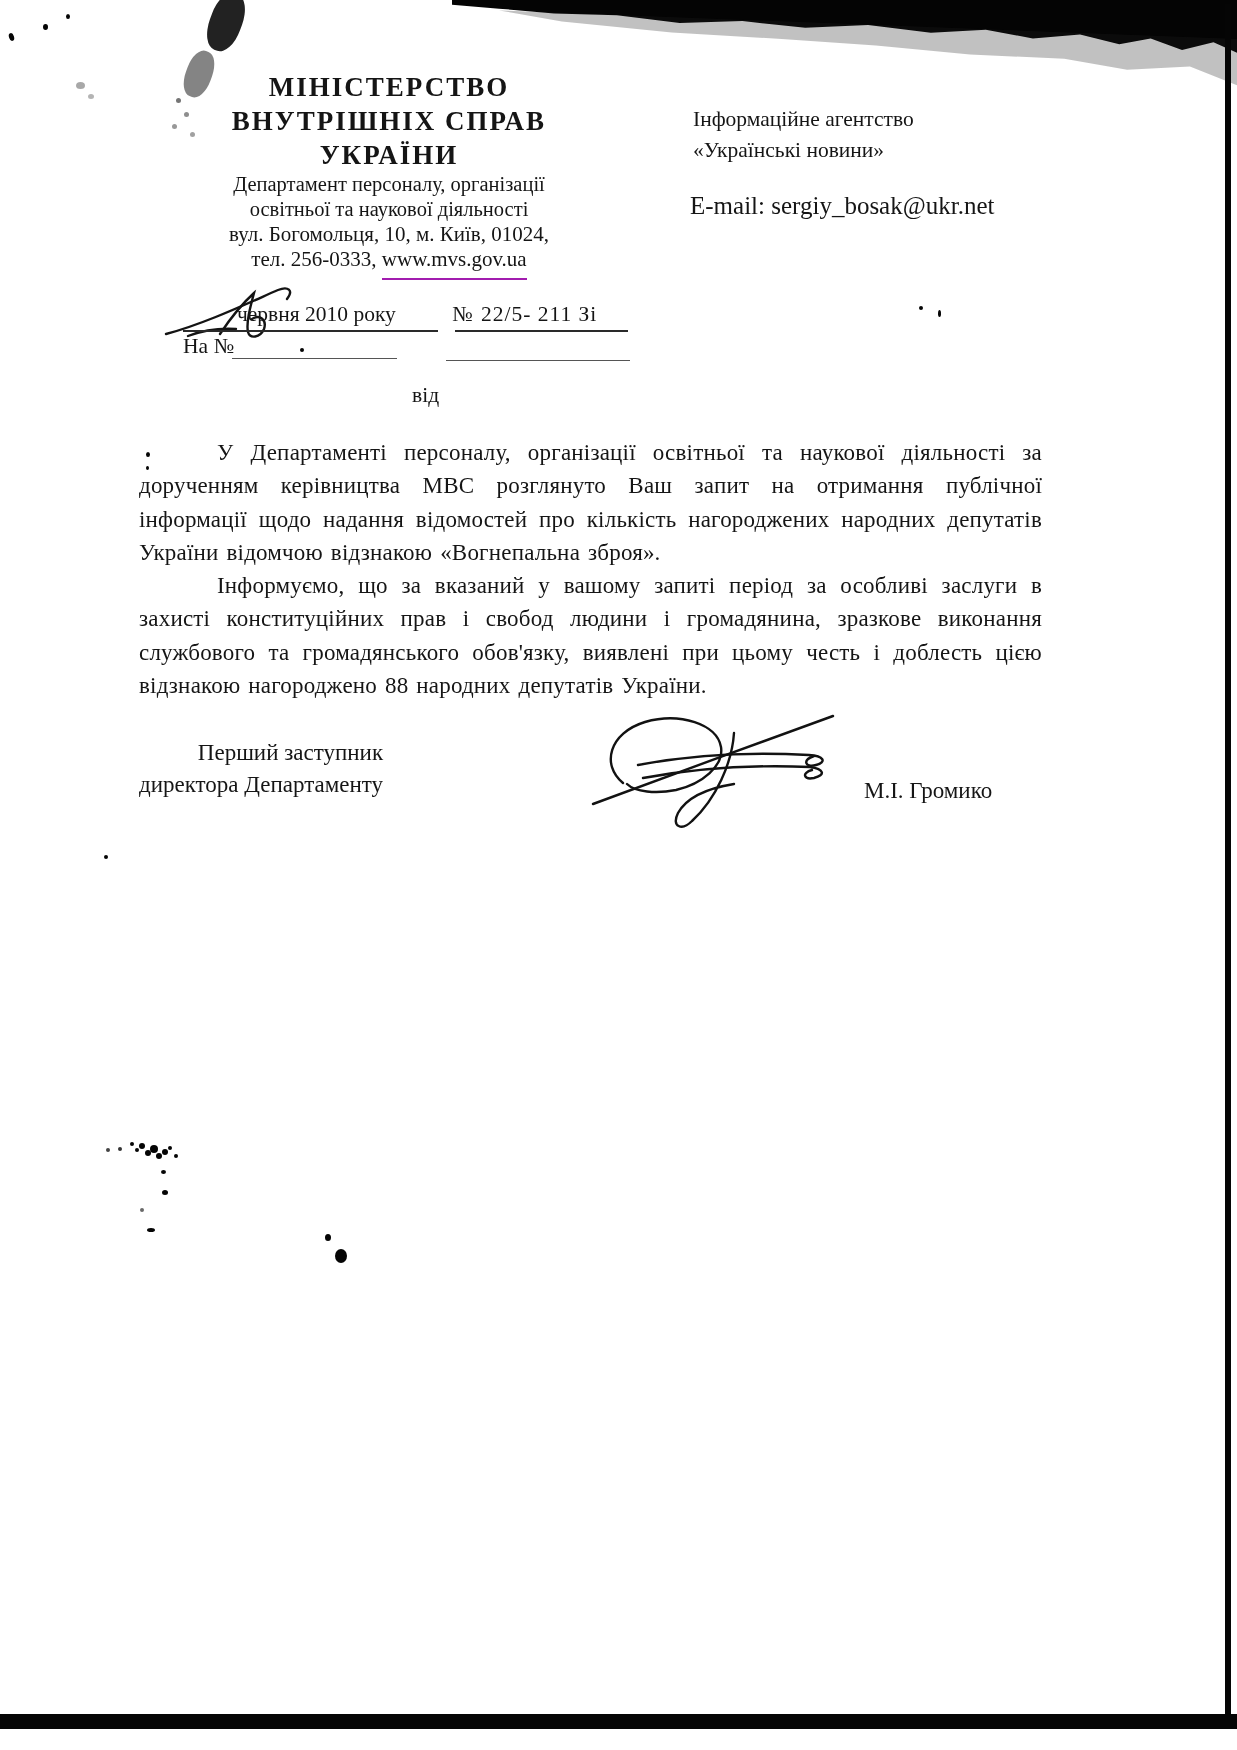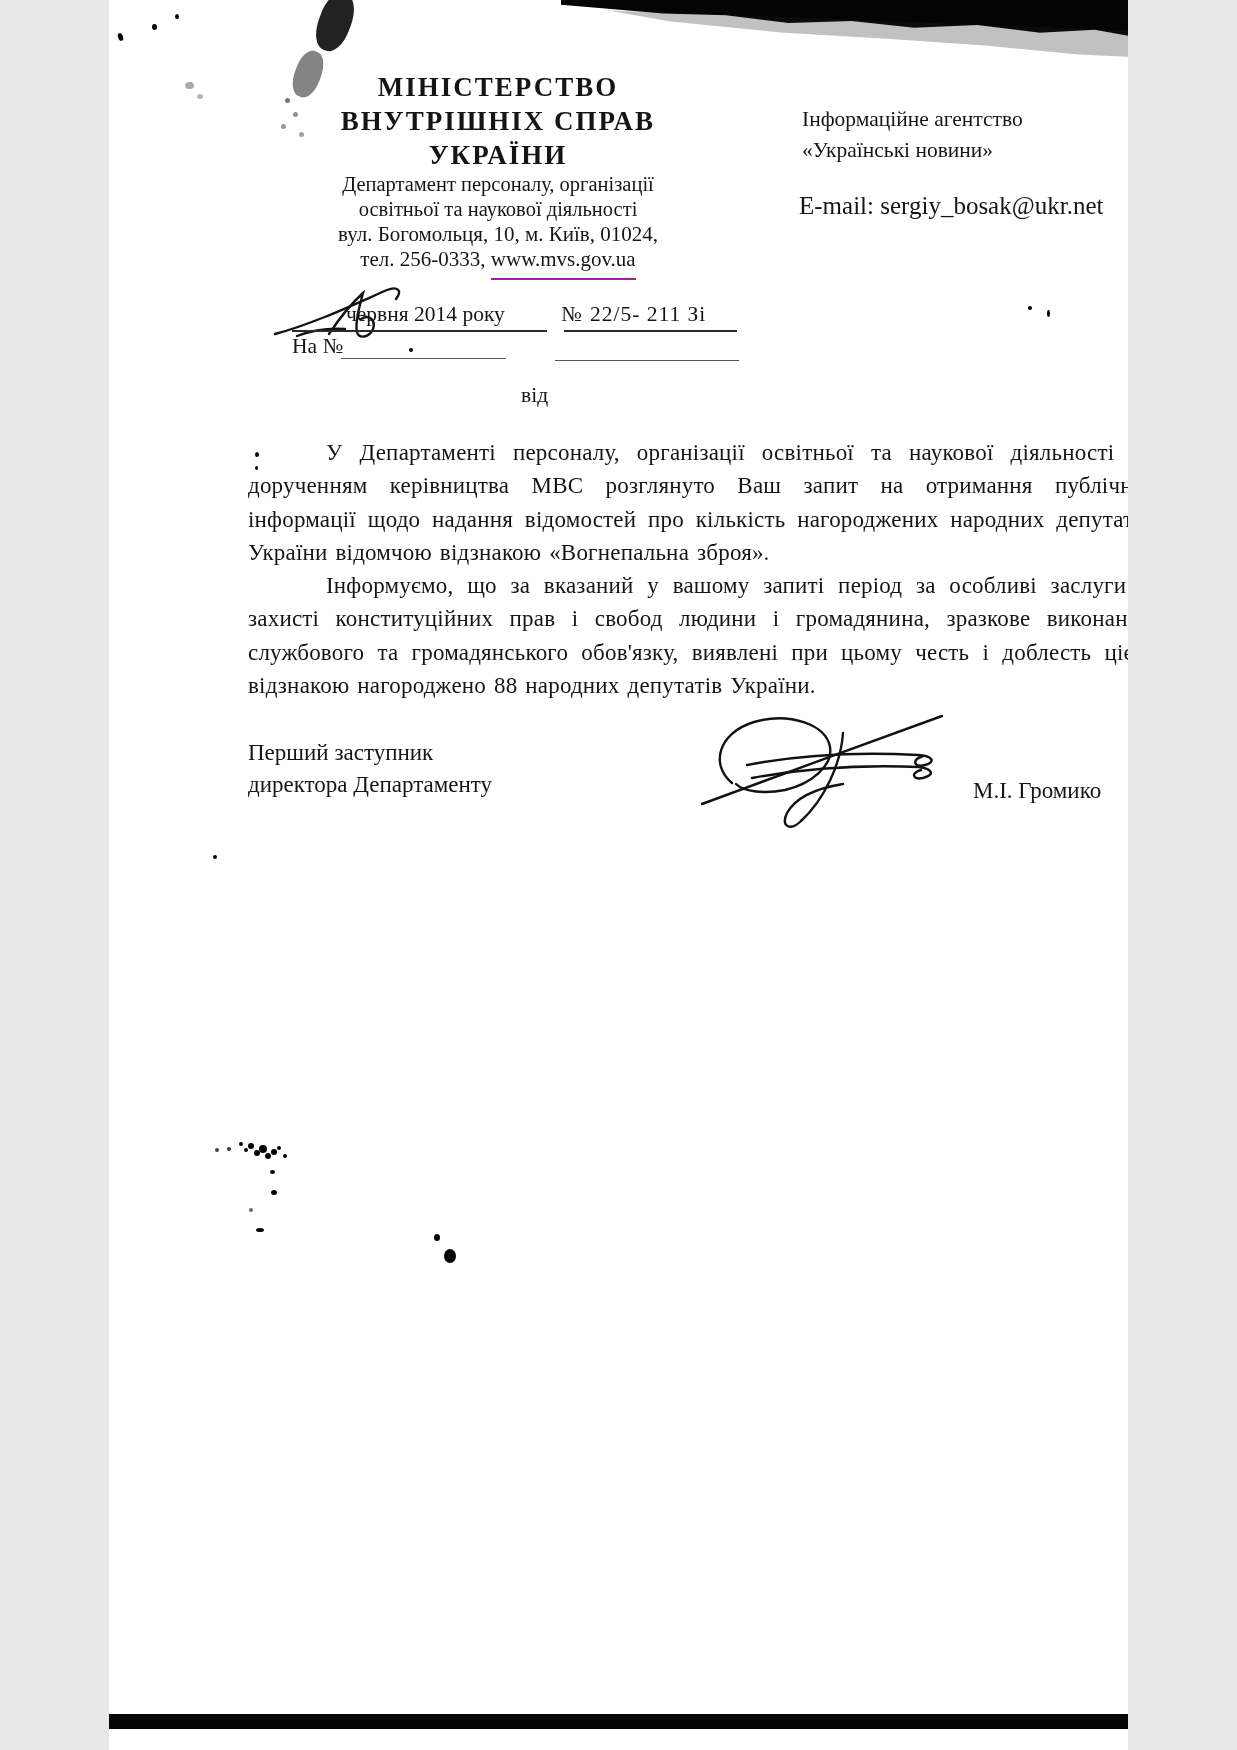--- a/index.html
+++ b/index.html
@@ -1,17 +1,17 @@
 <!DOCTYPE html>
 <html><head>
 <meta charset="utf-8">
 <style>
   html,body{margin:0;padding:0;background:#e8e8e8;}
   #page{
-    position:relative;width:1019px;height:1750px;background:#ffffff;
+    position:relative;width:1237px;height:1750px;background:#ffffff;
     font-family:"Liberation Serif","DejaVu Serif",serif;color:#151515;
     overflow:hidden;margin:0 auto;
   }
   .abs{position:absolute;}
   
   .letterhead{left:150px;top:70px;width:478px;text-align:center;}
   .lh-title{display:block;font-size:27px;font-weight:700;letter-spacing:2px;line-height:34px;}
   .lh-sub{display:block;font-size:20.5px;line-height:25px;}
   .lh-sub.first{margin-top:0;}
   .lh-addr{display:block;font-size:21px;line-height:25px;}
@@ -20,21 +20,21 @@
   .recipient{left:693px;top:104px;width:340px;font-size:21.5px;line-height:31px;}
   .email-line{left:690px;top:192px;width:360px;font-size:25px;}
   
   .ref-text{font-size:21.5px;}
   .hline{height:2px;background:#2a2a2a;}
   .hline.faint{height:1px;background:#555;}
   
   .body-text{left:139px;top:436px;width:903px;font-size:23px;line-height:33.3px;text-align:justify;letter-spacing:0.2px;}
   .body-text p{margin:0;text-indent:78px;word-spacing:2px;}
   
-  .sig-title{font-size:23px;line-height:32px;}
+  .sig-title{font-size:23px;line-height:32px;text-align:right;}
   .sig-name{font-size:23px;}
   
   .ink{background:#050505;}
   .blot{border-radius:50%;background:#050505;}
   .wedge{
     left:452px;top:0;width:785px;height:96px;background:#040404;
     clip-path:polygon(0 0,100% 0,100% 55%,97% 44%,93% 52%,89% 40%,85% 46%,80% 36%,74% 40%,68% 31%,61% 34%,53% 26%,45% 29%,37% 22%,29% 24%,21% 16%,13% 14%,6% 9%,0 5%);
   }
   .wedge-fuzz{
     left:452px;top:6px;width:785px;height:110px;background:#222;opacity:.28;
@@ -85,21 +85,21 @@
     <span>sergiy_bosak@ukr.net</span>
   </div>
 
   <svg class="abs" style="left:162px;top:282px;" width="160" height="60" viewBox="0 0 160 60">
     <g fill="none" stroke="#141414" stroke-width="2.4" stroke-linecap="round">
       <path d="M4,52 C42,42 84,22 116,8 C126,4 132,8 125,17"></path>
       <path d="M58,52 C70,34 82,20 92,11 C88,26 84,41 86,50 C88,57 98,56 102,47 C105,38 98,32 90,37"></path>
       <path d="M26,54 C42,48 58,46 74,47"></path>
     </g>
   </svg>
-  <span class="abs ref-text" style="left:237px;top:302px;">червня 2014 року</span>
+  <span class="abs ref-text" style="left:237px;top:302px;">червня 2010 року</span>
   <div class="abs hline" style="left:183px;top:330px;width:255px;"></div>
   <span class="abs ref-text" style="left:452px;top:302px;">№</span>
   <span class="abs ref-text" style="left:481px;top:302px;letter-spacing:1px;">22/5- 211 Зі</span>
   <div class="abs hline" style="left:455px;top:330px;width:173px;"></div>
 
   <span class="abs ref-text" style="left:183px;top:334px;">На №</span>
   <div class="abs hline faint" style="left:232px;top:358px;width:165px;"></div>
   <div class="abs blot" style="left:300px;top:348px;width:4px;height:4px;"></div>
   <span class="abs ref-text" style="left:412px;top:336px;margin-top:47px;">від</span>
   <div class="abs hline faint" style="left:446px;top:360px;width:184px;"></div>

